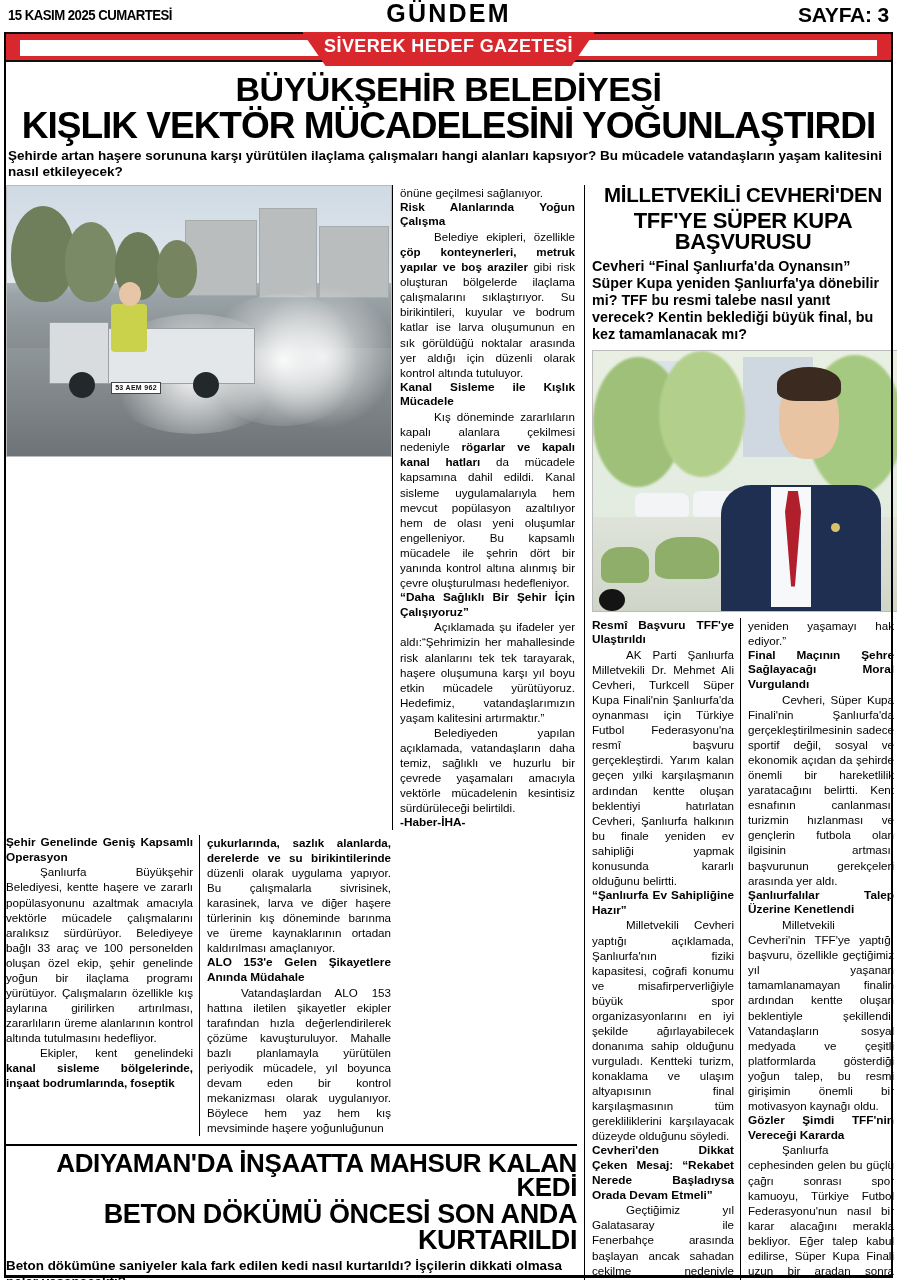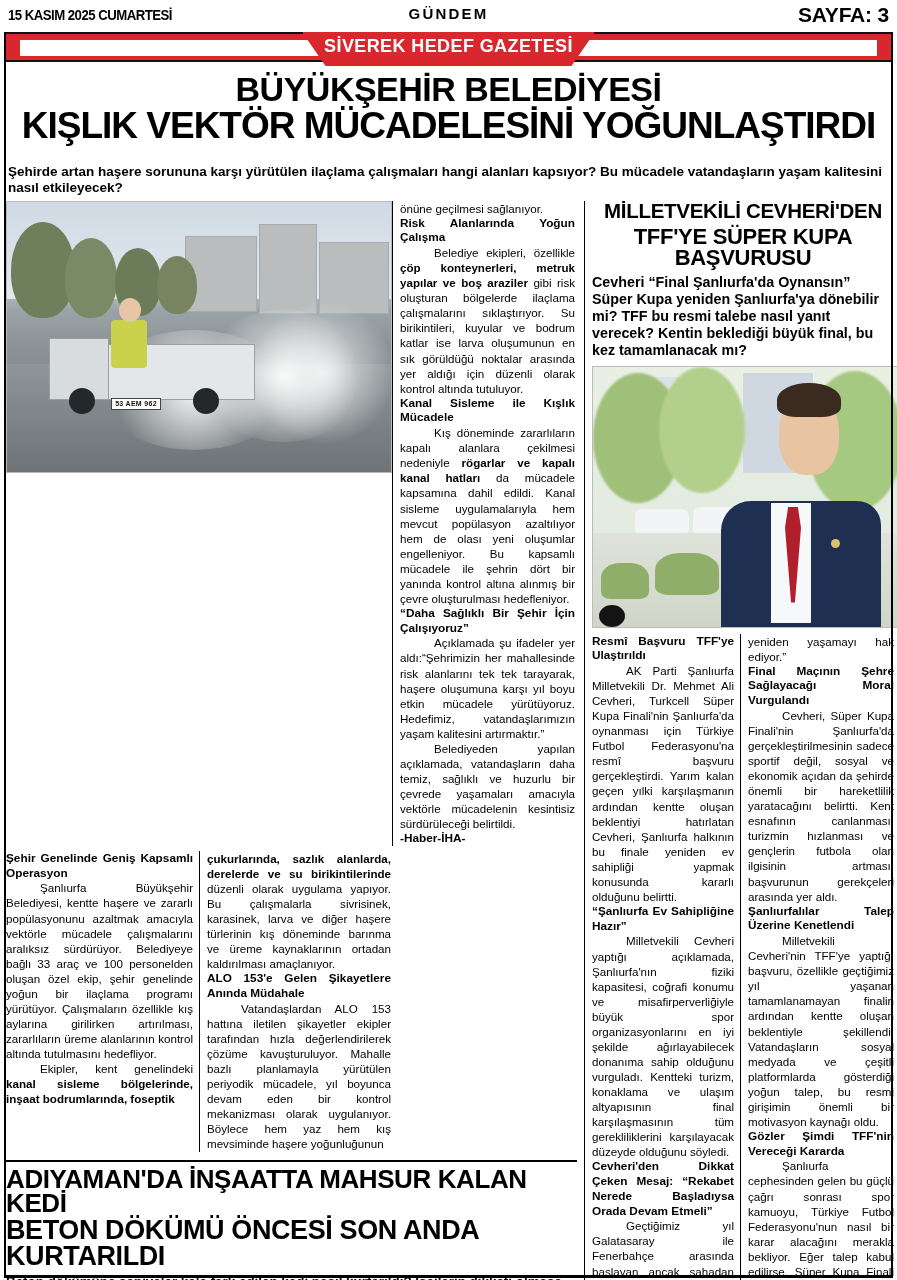--- a/index.html
+++ b/index.html
@@ -29,26 +29,26 @@
   .mast-date {
     font-weight: 700;
     font-size: 15px;
     letter-spacing: -0.6px;
     transform: scaleX(0.88);
     transform-origin: left bottom;
     white-space: nowrap;
   }
   .mast-section {
     font-weight: 700;
-    font-size: 15px;
+    font-size: 25px;
     letter-spacing: 2.2px;
     position: absolute;
     left: 50%;
     transform: translateX(-50%);
-    bottom: 8px;
+    bottom: 2px;
   }
   .mast-page {
     font-weight: 700;
     font-size: 21px;
     letter-spacing: -0.2px;
     white-space: nowrap;
   }
 
   
   .banner-wrap {
@@ -106,21 +106,21 @@
   .hl-big .l2 {
     display: block;
     font-size: 37px;
     margin-top: 3px;
     letter-spacing: -1px;
   }
   .deck {
     font-size: 13.5px;
     font-weight: 700;
     line-height: 1.18;
-    margin-top: 20px;
+    margin-top: 4px;
     padding: 0 2px;
   }
   .col { position: relative; }
 
   .photo {
     position: relative;
     overflow: hidden;
     border: 1px solid #bbb;
   }
 
@@ -182,21 +182,21 @@
     line-height: 1.25;
   }
 
   
   .art2-head {
     border-top: 2px solid #000;
     margin-top: 8px;
     padding-top: 5px;
   }
   .hl-mid {
-    text-align: left;
+    text-align: right;
     font-weight: 700;
     line-height: 0.95;
     letter-spacing: -0.4px;
   }
   .hl-mid .m1 { display:block; font-size: 26px; }
   .hl-mid .m2 { display:block; font-size: 27px; margin-top: 2px; }
   .deck2 {
     font-size: 13.4px;
     font-weight: 700;
     line-height: 1.18;

